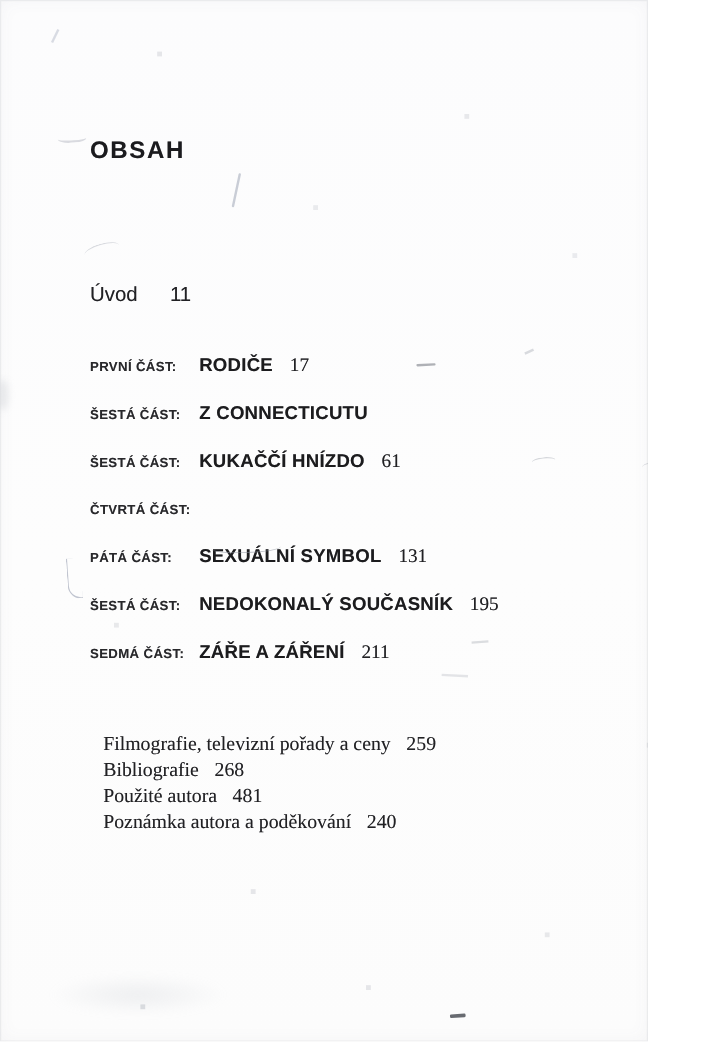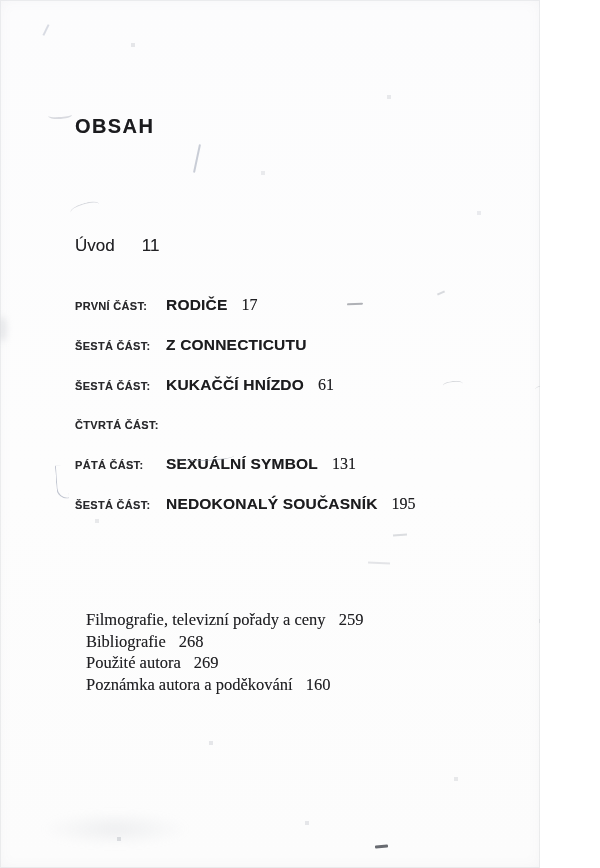--- a/index.html
+++ b/index.html
@@ -180,28 +180,32 @@
     <div class="toc-row">
       <span class="toc-label">PÁTÁ ČÁST:</span>
       <span class="toc-title"><span>SEXUÁLNÍ SYMBOL</span><span class="pagenum">131</span></span>
     </div>
 
     <div class="toc-row">
       <span class="toc-label">ŠESTÁ ČÁST:</span>
       <span class="toc-title"><span>NEDOKONALÝ SOUČASNÍK</span><span class="pagenum">195</span></span>
     </div>
 
+    <div class="toc-row">
+      <span class="toc-label">SEDMÁ ČÁST:</span>
+      <span class="toc-title"><span>ZÁŘE A ZÁŘENÍ</span><span class="pagenum">211</span></span>
+    </div>
 
   </div>
 
   <div class="backmatter">
     <div><span>Filmografie, televizní pořady a ceny</span><span class="pagenum">259</span></div>
     <div><span>Bibliografie</span><span class="pagenum">268</span></div>
-    <div><span>Použité autora</span><span class="pagenum">269</span></div>
-    <div><span>Poznámka autora a poděkování</span><span class="pagenum">160</span></div>
+    <div><span>Použité autora</span><span class="pagenum">481</span></div>
+    <div><span>Poznámka autora a poděkování</span><span class="pagenum">240</span></div>
   </div>
 
   <div class="mark mark-underscore"></div>
   <div class="mark mark-corner-scratch"></div>
   <div class="mark mark-scratch-1"></div>
   <div class="mark mark-swoosh"></div>
   <div class="mark mark-dash-rodice"></div>
   <div class="mark mark-speck-druha"></div>
   <div class="mark mark-tilde-1"></div>
   <div class="mark mark-tilde-2"></div>

